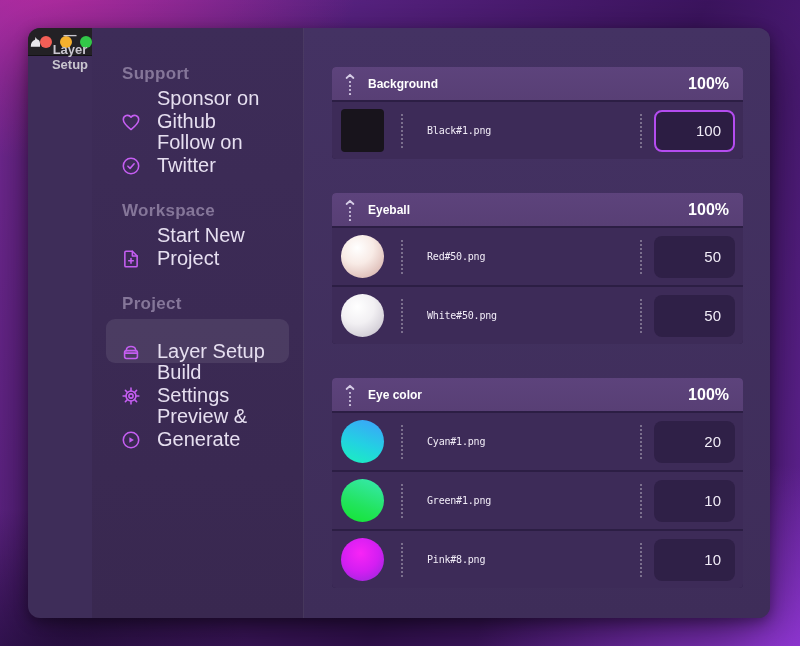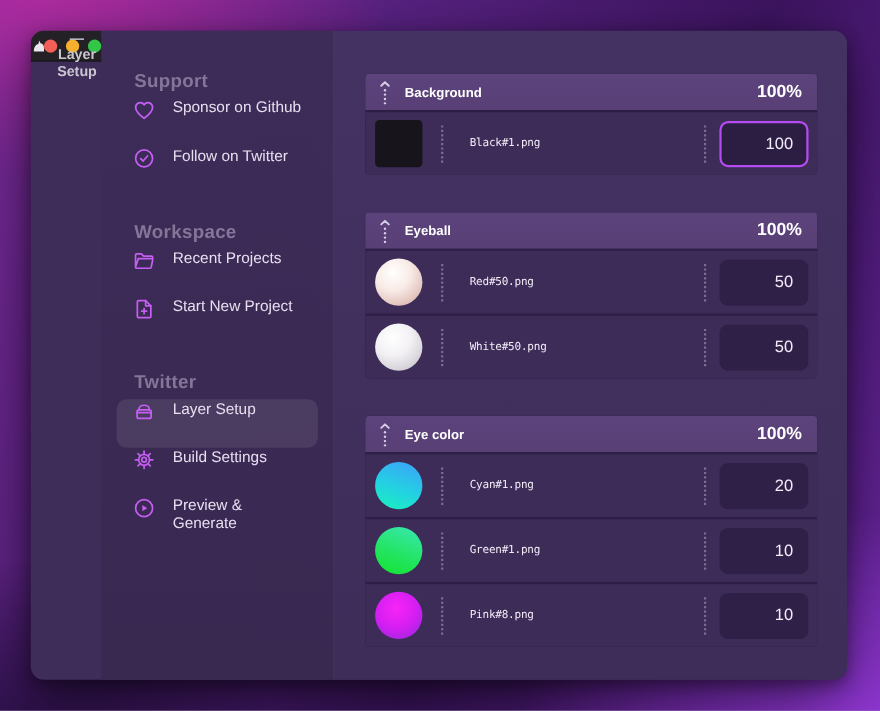--- a/index.html
+++ b/index.html
@@ -48,23 +48,23 @@
     background:linear-gradient(180deg,#3d2c58 0%, #392850 100%);
     border-right:1px solid rgba(255,255,255,.07);
     padding:36px 14px 0 14px;
   }
   .side-section{ margin-bottom:24px; }
   .side-label{
     font-size:17px; font-weight:700; letter-spacing:.3px;
     color:#857699; margin:0 0 5px 16px;
   }
   .side-item{
-    height:44px; display:flex; align-items:flex-start; gap:15px;
+    height:44px; display:flex; align-items:flex-end; gap:15px;
     padding:0 14px; border-radius:9px; cursor:default;
-    color:#e6dff0; font-size:14px;
+    color:#e6dff0; font-size:20px;
   }
   .side-item.selected{ background:rgba(255,255,255,.085); }
   .side-icon{ width:22px; height:22px; display:inline-flex; flex:0 0 22px; }
   .side-icon svg{ width:22px; height:22px; stroke:#c55ef2; fill:none;
     stroke-width:1.7; stroke-linecap:round; stroke-linejoin:round; }
 
   
   .main{
     flex:1; min-width:0;
     background:linear-gradient(180deg,#443263 0%, #3e2d59 100%);
@@ -162,40 +162,32 @@
           </span>
           <span>Follow on Twitter</span>
         </div>
       </div>
 
       <div class="side-section">
         <div class="side-label">Workspace</div>
         <div class="side-item">
           <span class="side-icon">
             <svg viewBox="0 0 24 24">
-                <path d="M3.5 18.5 V6.5 a1.3 1.3 0 0 1 1.3-1.3 h4.6 l2 2.2 h7.8 a1.3 1.3 0 0 1 1.3 1.3 v1.3 H6.2 L3.5 18.5 a1.3 1.3 0 0 0 1.3 1 h12.9 a1.4 1.4 0 0 0 1.3-1 l1.5-7"></path>
-              </svg>
-          </span>
-          <span>Recent Projects</span>
-        </div>
-        <div class="side-item">
-          <span class="side-icon">
-            <svg viewBox="0 0 24 24">
                 <path d="M13.5 3.5 H6.5 a1.2 1.2 0 0 0 -1.2 1.2 v14.6 a1.2 1.2 0 0 0 1.2 1.2 h11 a1.2 1.2 0 0 0 1.2-1.2 V8.7 Z"></path>
                 <path d="M13.5 3.5 v5.2 h5.2"></path>
                 <line x1="12" y1="11.5" x2="12" y2="16.5"></line>
                 <line x1="9.5" y1="14" x2="14.5" y2="14"></line>
               </svg>
           </span>
           <span>Start New Project</span>
         </div>
       </div>
 
       <div class="side-section">
-        <div class="side-label">Twitter</div>
+        <div class="side-label">Project</div>
         <div class="side-item selected">
           <span class="side-icon">
             <svg viewBox="0 0 24 24">
                 <path d="M7 10.5 v-1 a5 3.6 0 0 1 10 0 v1"></path>
                 <rect x="5" y="10.5" width="14" height="8.5" rx="2"></rect>
                 <line x1="5" y1="13.2" x2="19" y2="13.2"></line>
               </svg>
           </span>
           <span>Layer Setup</span>
         </div>

